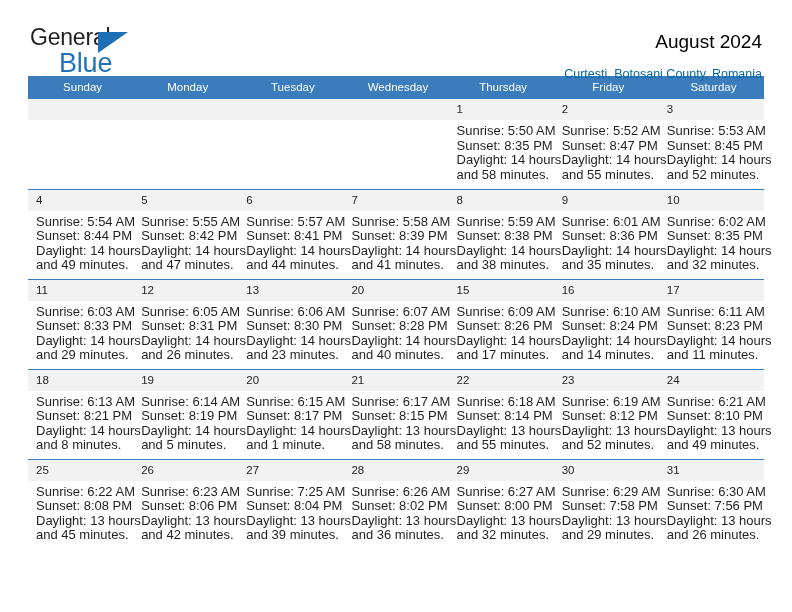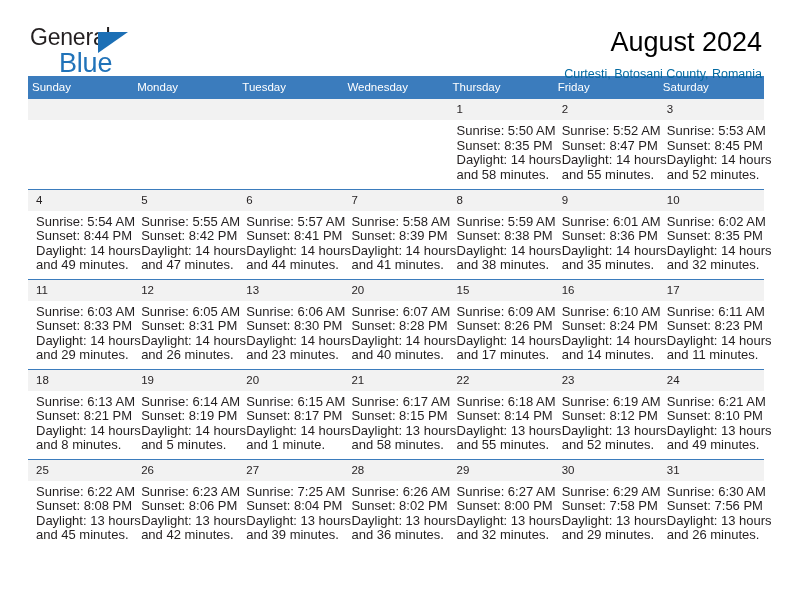--- a/index.html
+++ b/index.html
@@ -50,21 +50,21 @@
     width: 0;
     height: 0;
     border-left: 30px solid #1c6fb5;
     border-bottom: 21px solid transparent;
   }
   .titles {
     text-align: right;
     padding-right: 2px;
   }
   .cal-title {
-    font-size: 27px;
+    font-size: 19px;
     color: #000;
     font-weight: normal;
     line-height: 32px;
     letter-spacing: 0px;
   }
   .cal-sub {
     font-size: 12.5px;
     color: #0369a1;
     margin-top: 9px;
     line-height: 15px;
@@ -74,21 +74,21 @@
     margin: 0 28px 0 28px;
     width: 736px;
     border-collapse: collapse;
     table-layout: fixed;
   }
   .cal th {
     background: #3b7cbd;
     color: #ffffff;
     font-size: 11.5px;
     font-weight: normal;
-    text-align: left;
+    text-align: center;
     padding: 5px 0 6px 4px;
     height: 22px;
   }
   .cal td {
     vertical-align: top;
     padding: 0;
     height: 90px;
     border-top: 1px solid #3b7cbd;
     background: #ffffff;
   }

